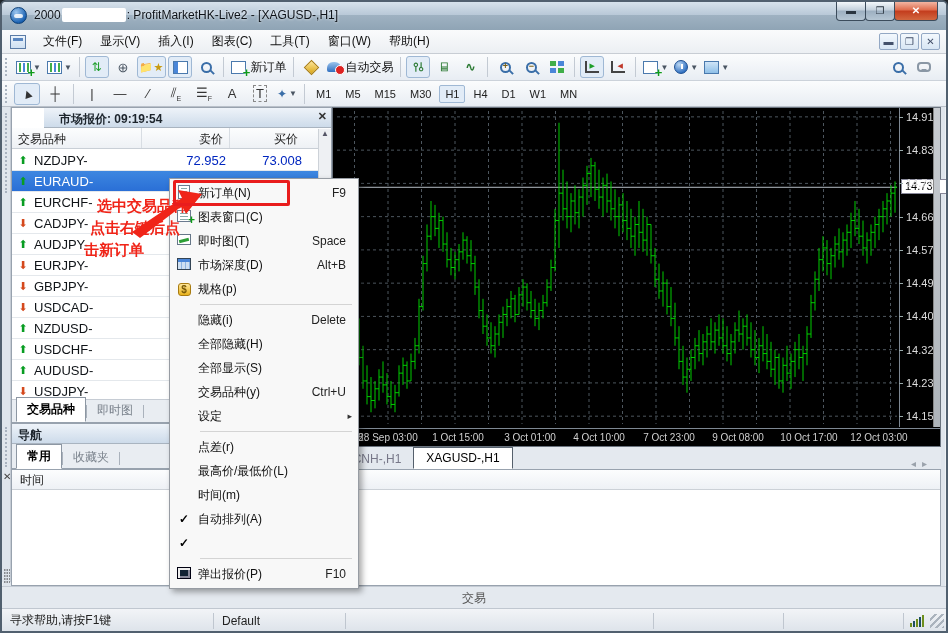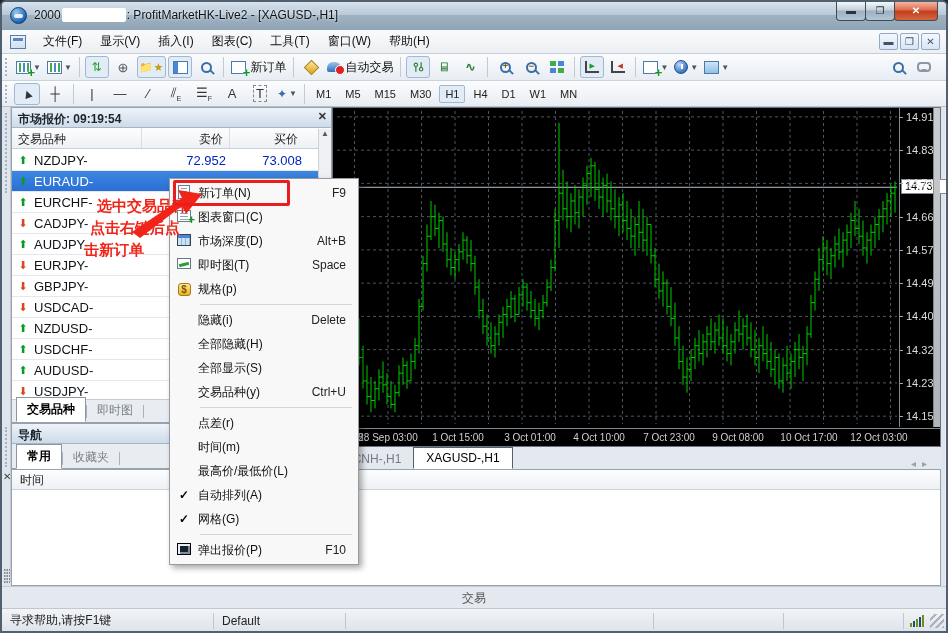--- a/index.html
+++ b/index.html
@@ -61,21 +61,21 @@
   .bubble { width:14px; height:10px; border:2px solid #8a97a5; border-radius:4px; position:relative; }
   .bubble::after { content:""; position:absolute; left:2px; bottom:-5px; border:3px solid transparent; border-top-color:#8a97a5; }
   .tf { font-size:11px; color:#222; padding:3px 6px; margin:16px 1px; border-radius:2px; }
   .tf.active { background:#e2ecf7; border:1px solid #9fb8d4; padding:2px 5px; }
   .dtool { font-size:13px; color:#333; width:26px; text-align:center; }
   
   #lgutter { position:absolute; left:0; top:105px; width:9px; bottom:49px; background:#dfe5ec; border-right:1px solid #c4cbd4; }
   #lgutter .vgrip { position:absolute; left:3px; width:2px; border-left:2px dotted #a8b2bf; }
   
   #mw { position:absolute; left:9px; top:105px; width:321px; height:316px; background:#fff; border:1px solid #98a2ae; }
-  #mw-header { height:20px; background:linear-gradient(#eef3f9,#cddbea); border-bottom:1px solid #a9b4c0; font-size:12px; font-weight:bold; color:#1c242c; padding:3px 6px; position:relative; }
+  #mw-header { height:20px; background:linear-gradient(#eef3f9,#cddbea); border-bottom:1px solid #a9b4c0; font-size:12px; font-weight:bold; color:#1c242c; padding:3px 15px; position:relative;margin-left:32px; }
   #mw-close { position:absolute; right:4px; top:2px; font-size:11px; color:#333; }
   #mw-cols { height:21px; display:flex; border-bottom:1px solid #c9cfd6; background:linear-gradient(#fcfdfe,#eef1f5); font-size:12px; color:#222; }
   #mw-cols .c1 { width:130px; padding:3px 6px; border-right:1px solid #d8dde3; }
   #mw-cols .c2 { width:88px; padding:3px 6px; text-align:right; border-right:1px solid #d8dde3; }
   #mw-cols .c3 { width:74px; padding:3px 6px; text-align:right; }
   #mw-sb { position:absolute; right:0; top:21px; width:13px; bottom:23px; background:#eef0f3; border-left:1px solid #cdd2d8; font-size:8px; color:#556; text-align:center; }
   #mw-rows { position:absolute; left:0; top:42px; right:13px; bottom:23px; overflow:hidden; }
   .mwrow { height:21px; display:flex; align-items:center; border-bottom:1px solid #e4e8ec; font-size:13px; color:#101418; }
   .mwrow .arr { width:22px; text-align:center; font-size:11px; }
   .arr.up { color:#089d22; } .arr.dn { color:#d5491d; }
@@ -974,30 +974,30 @@
       <div class="mi">
         <span class="mico"><span class="mico-doc gp"></span></span>
         <span class="mlabel">新订单(N)</span>
         <span class="msc">F9</span>
       </div>
       <div class="mi">
         <span class="mico"><span class="mico-doc gp" style="width: 14px; height: 12px;"></span></span>
         <span class="mlabel">图表窗口(C)</span>
       </div>
       <div class="mi">
+        <span class="mico"><span class="mico-tick"></span></span>
+        <span class="mlabel">即时图(T)</span>
+        <span class="msc">Space</span>
+      </div>
+      <div class="mi">
         <span class="mico"><span class="mico-grid"></span></span>
         <span class="mlabel">市场深度(D)</span>
         <span class="msc">Alt+B</span>
       </div>
       <div class="mi">
-        <span class="mico"><span class="mico-tick"></span></span>
-        <span class="mlabel">即时图(T)</span>
-        <span class="msc">Space</span>
-      </div>
-      <div class="mi">
         <span class="mico"><span class="mico-spec">$</span></span>
         <span class="mlabel">规格(p)</span>
       </div>
       <div class="msep"></div>
       <div class="mi">
         <span class="mico"></span>
         <span class="mlabel">隐藏(i)</span>
         <span class="msc">Delete</span>
       </div>
       <div class="mi">
@@ -1006,40 +1006,44 @@
       </div>
       <div class="mi">
         <span class="mico"></span>
         <span class="mlabel">全部显示(S)</span>
       </div>
       <div class="mi">
         <span class="mico"></span>
         <span class="mlabel">交易品种(y)</span>
         <span class="msc">Ctrl+U</span>
       </div>
+      <div class="mi">
+        <span class="mico"></span>
+        <span class="mlabel">设定</span>
+        <span class="msub">▸</span>
+      </div>
       <div class="msep"></div>
       <div class="mi">
         <span class="mico"></span>
         <span class="mlabel">点差(r)</span>
       </div>
       <div class="mi">
         <span class="mico"></span>
+        <span class="mlabel">最高价/最低价(L)</span>
+      </div>
+      <div class="mi">
+        <span class="mico"></span>
         <span class="mlabel">时间(m)</span>
-      </div>
-      <div class="mi">
-        <span class="mico"></span>
-        <span class="mlabel">最高价/最低价(L)</span>
       </div>
       <div class="mi">
         <span class="mico"><span class="chk">✓</span></span>
         <span class="mlabel">自动排列(A)</span>
       </div>
       <div class="mi">
         <span class="mico"><span class="chk">✓</span></span>
-        <span class="mlabel">网格(G)</span>
       </div>
       <div class="msep"></div>
       <div class="mi">
         <span class="mico"><span class="mico-popup"></span></span>
         <span class="mlabel">弹出报价(P)</span>
         <span class="msc">F10</span>
       </div>
     </div>
   <div id="redbox"></div>
   <svg id="arrow-svg" width="80" height="60">

